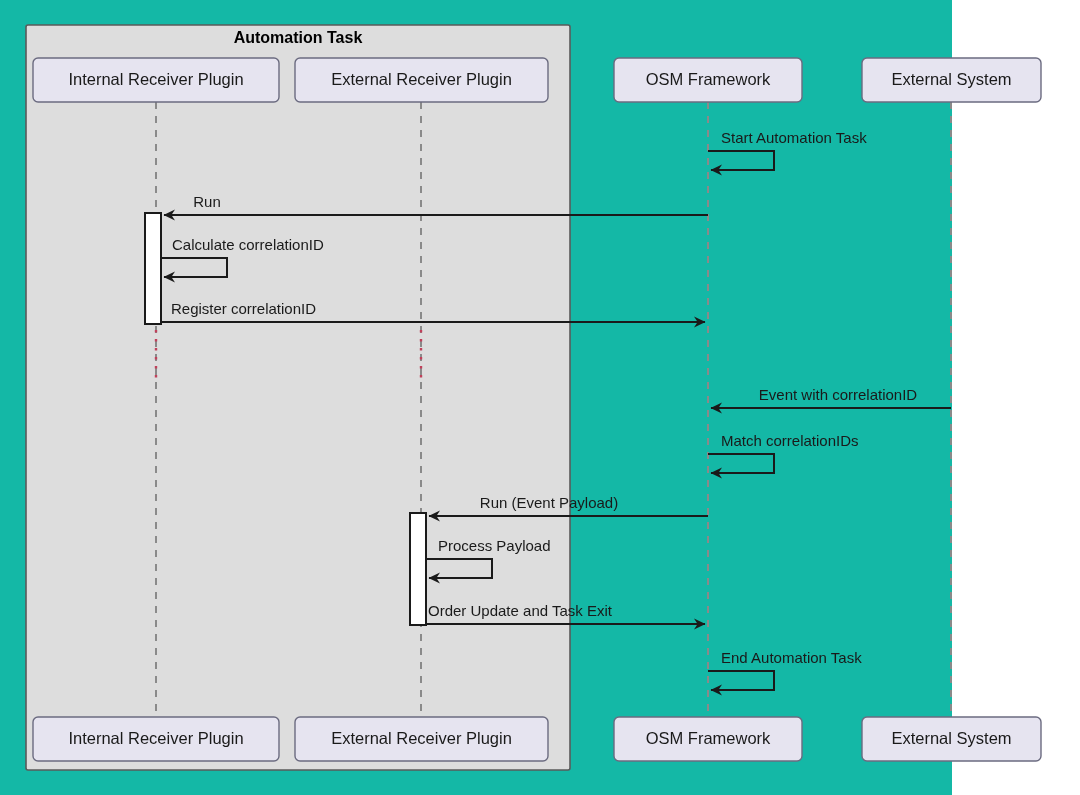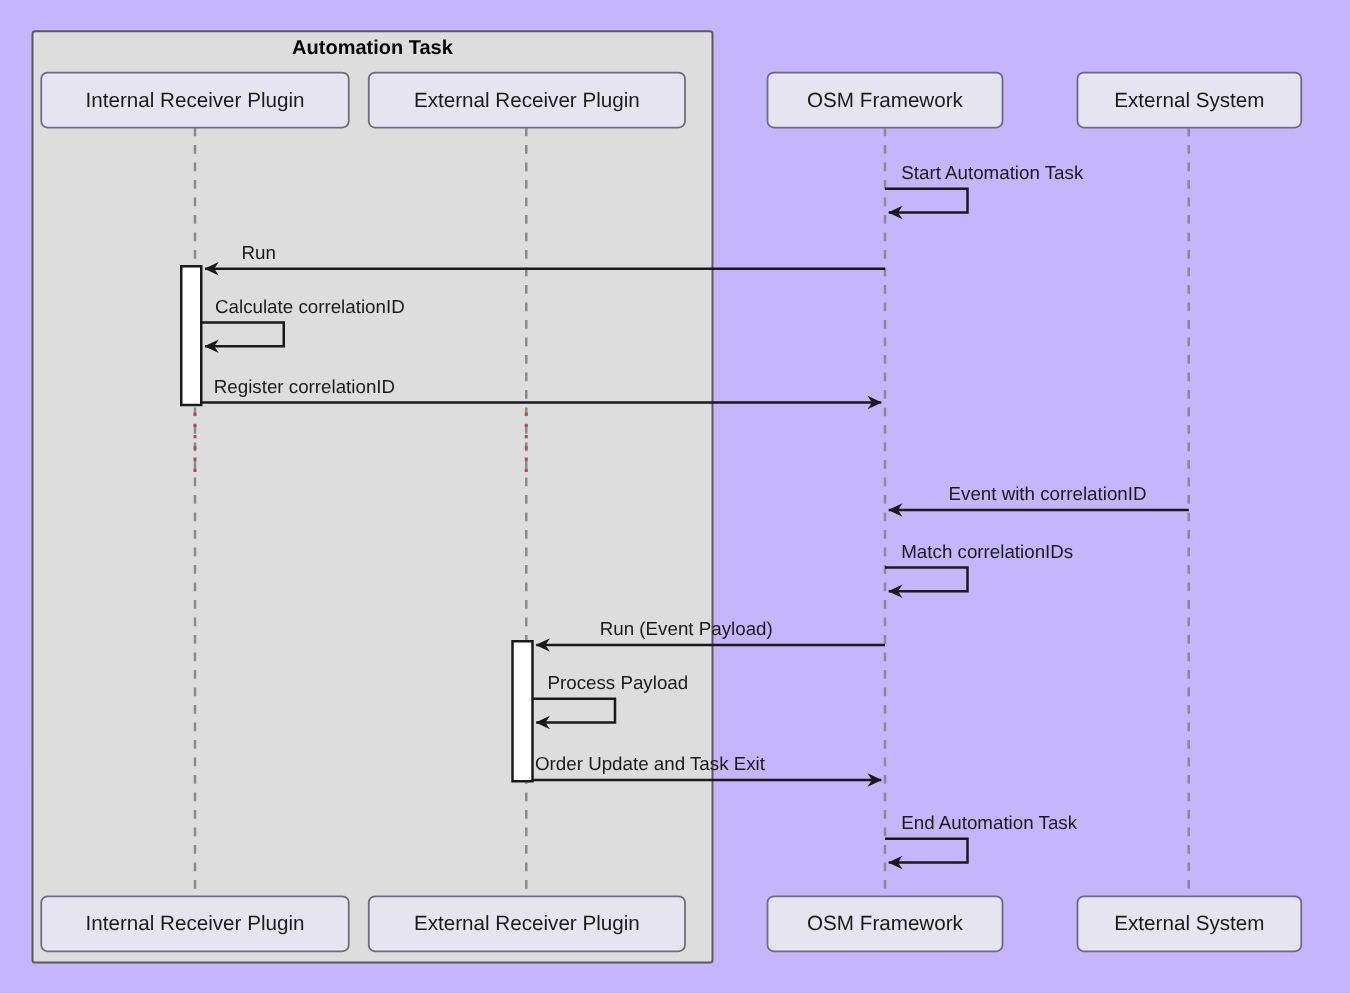--- a/index.html
+++ b/index.html
@@ -9,23 +9,23 @@
     background: #ffffff;
   }
   body {
     width: 1080px;
     height: 795px;
     font-family: "Liberation Sans", sans-serif;
     overflow: hidden;
   }
   #stage {
     position: relative;
-    width: 1080px;
+    width: 952px;
     height: 795px;
-    background: #c4b5fd;
+    background: #14b8a6;
   }
   #diagram-svg {
     position: absolute;
     left: 0;
     top: 0;
     width: 1080px;
     height: 795px;
   }
   .grp-label {
     font-size: 16px;

